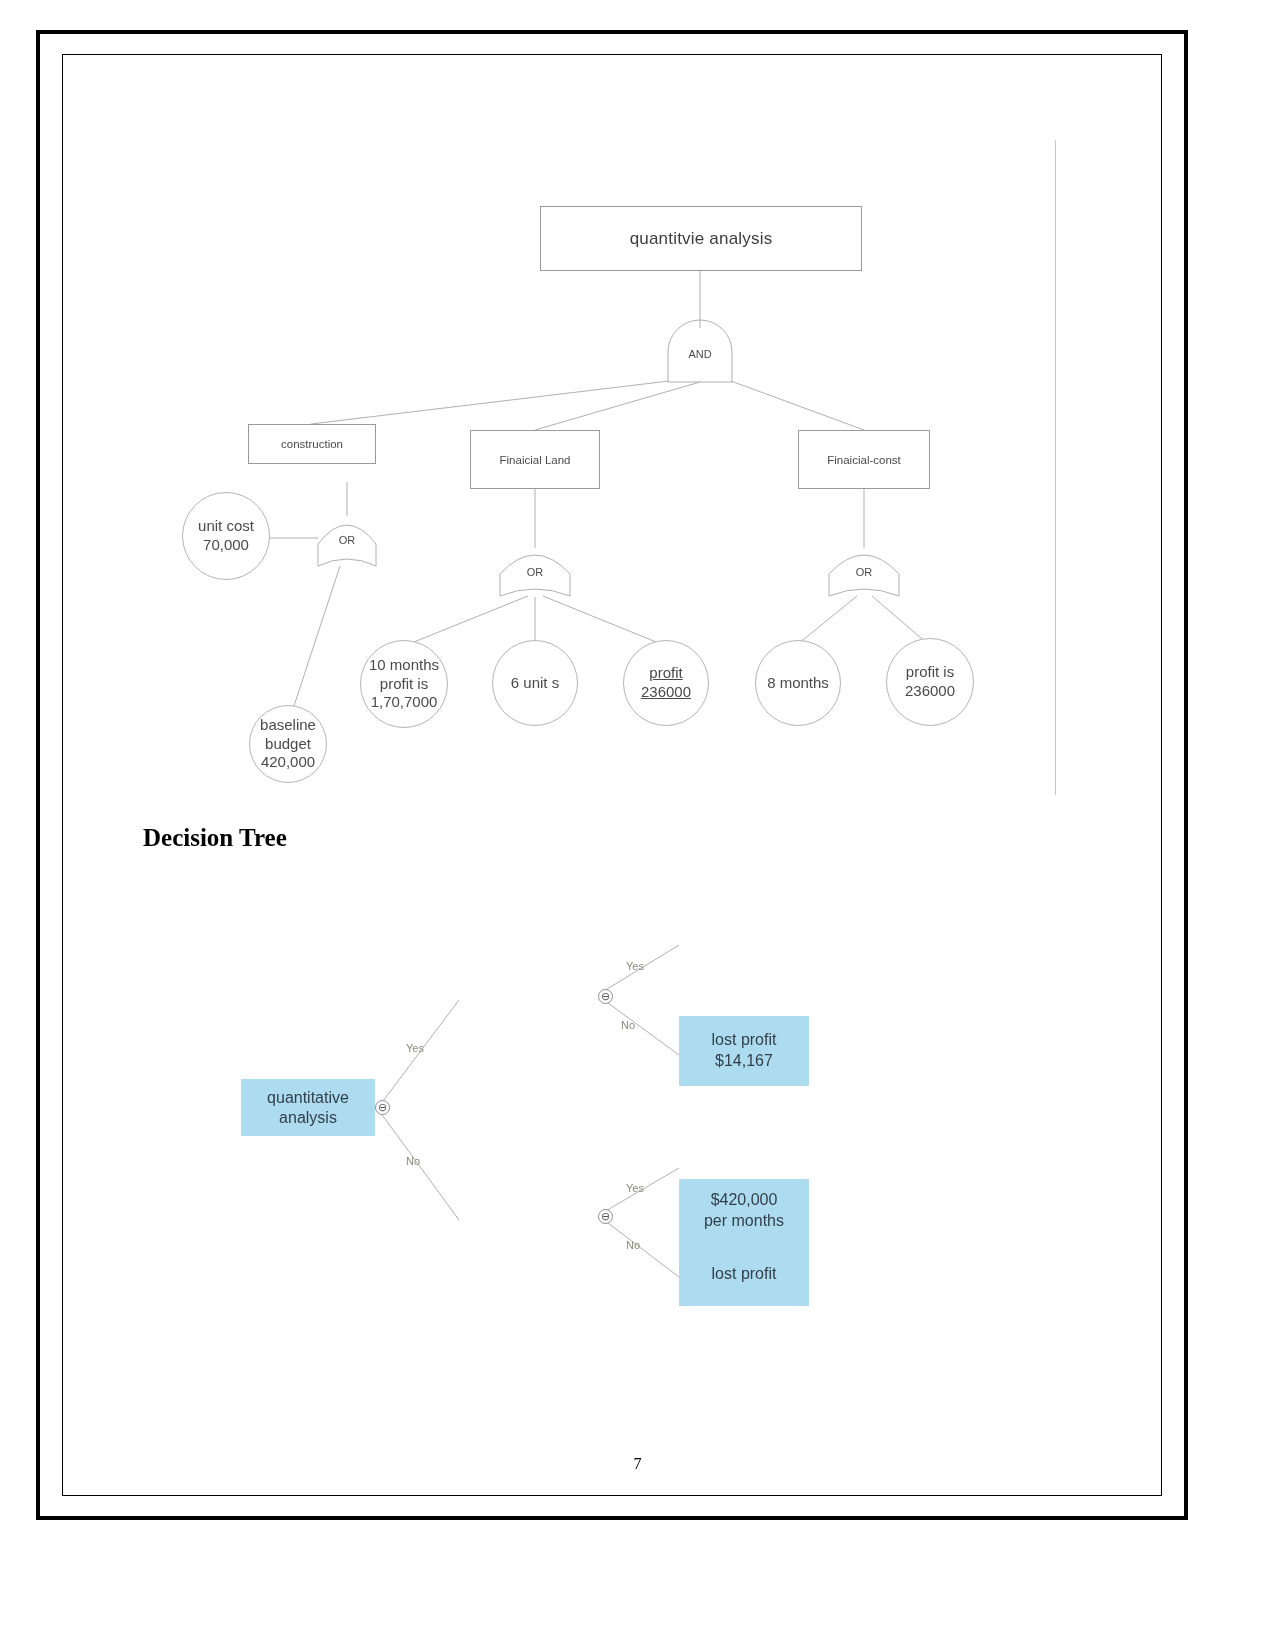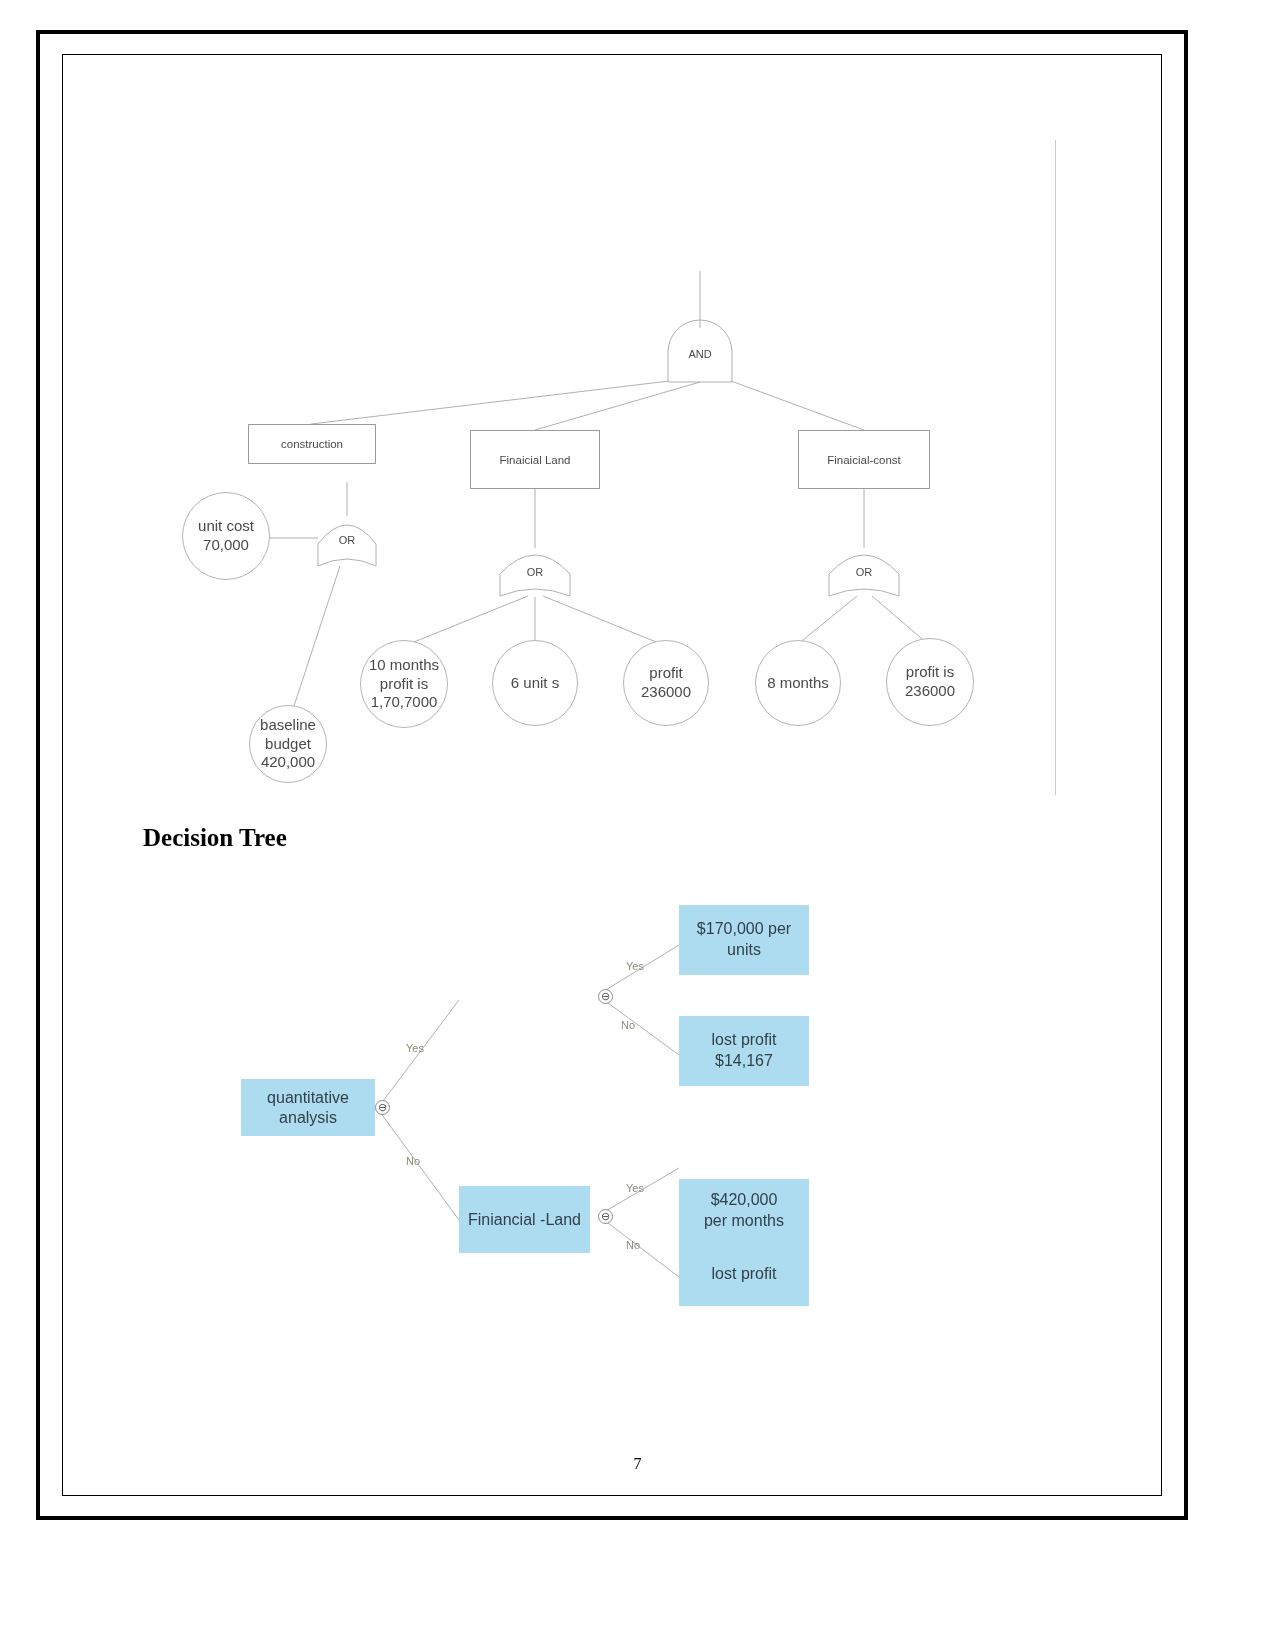--- a/index.html
+++ b/index.html
@@ -98,20 +98,23 @@
 
     <path d="M318 566 Q347 552 376 566 L376 544 Q347 506 318 544 Z"></path>
 
     <path d="M500 596 Q535 582 570 596 L570 574 Q535 536 500 574 Z"></path>
 
     <path d="M829 596 Q864 582 899 596 L899 574 Q864 536 829 574 Z"></path>
   </svg>
 
   <div class="vrule" style="left:1055px;top:140px;height:655px;"></div>
 
+  <div class="ft-box ft-title" style="left:540px;top:206px;width:322px;height:65px;">
+    <span>quantitvie analysis</span>
+  </div>
 
   <div class="gate-label" style="left:668px;top:348px;width:64px;text-align:center;">
     <span>AND</span>
   </div>
 
   <div class="ft-box ft-sub" style="left:248px;top:424px;width:128px;height:40px;">
     <span>construction</span>
   </div>
 
   <div class="ft-box ft-sub" style="left:470px;top:430px;width:130px;height:59px;">
@@ -152,21 +155,21 @@
       <div>10 months</div>
       <div>profit is</div>
       <div>1,70,7000</div>
     </div>
   </div>
 
   <div class="ft-circle" style="left:492px;top:640px;width:86px;height:86px;justify-content:center;">
     <span>6 unit s</span>
   </div>
 
-  <div class="ft-circle" style="left:623px;top:640px;width:86px;height:86px;">
+  <div class="ft-circle" style="left:623px;top:640px;width:86px;height:86px;text-decoration:underline;">
     <div>
       <div>profit</div>
       <div>236000</div>
     </div>
   </div>
 
   <div class="ft-circle" style="left:755px;top:640px;width:86px;height:86px;">
     <span>8 months</span>
   </div>
 
@@ -188,33 +191,24 @@
     </div>
   </div>
   <div class="collapse" style="left:375px;top:1100px;">
     <span>⊖</span>
   </div>
 
   <div class="collapse" style="left:598px;top:989px;">
     <span>⊖</span>
   </div>
 
-  <div class="dt-node" style="left:459px;top:1186px;width:131px;height:67px;">
-    <span>Finiancial -Land</span>
-  </div>
   <div class="collapse" style="left:598px;top:1209px;">
     <span>⊖</span>
   </div>
 
-  <div class="dt-leaf" style="left:679px;top:905px;width:130px;height:70px;">
-    <div>
-      <div>$170,000 per</div>
-      <div>units</div>
-    </div>
-  </div>
 
   <div class="dt-leaf" style="left:679px;top:1016px;width:130px;height:70px;">
     <div>
       <div>lost profit</div>
       <div>$14,167</div>
     </div>
   </div>
 
   <div class="dt-leaf" style="left:679px;top:1131px;width:130px;height:64px;margin-top:48px;">
     <div>

